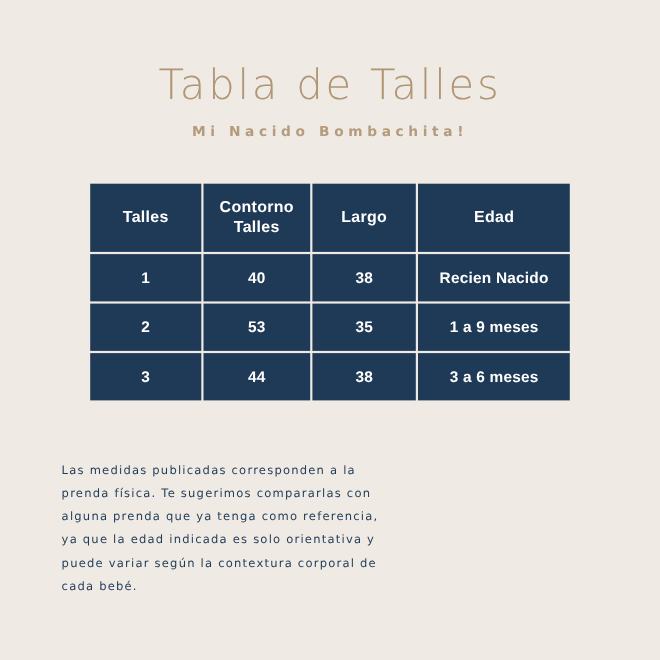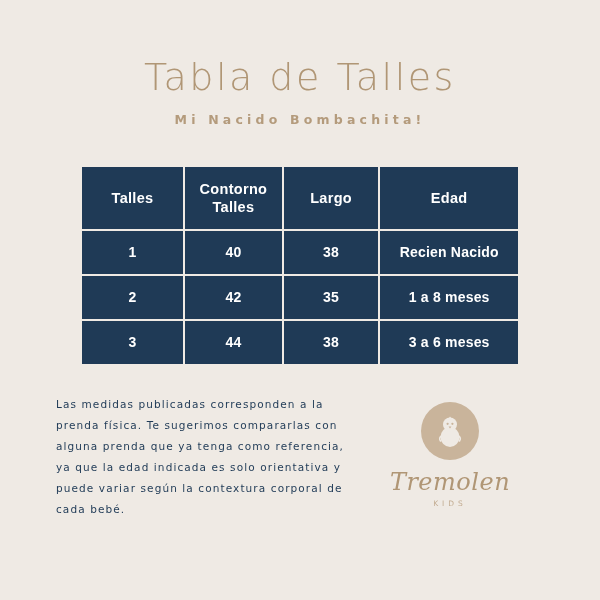--- a/index.html
+++ b/index.html
@@ -80,21 +80,21 @@
   }
   col.c1 { width: 23.5%; }
   col.c2 { width: 22.5%; }
   col.c3 { width: 22%; }
   col.c4 { width: 32%; }
 
   
   .footer {
     position: absolute;
     left: 0;
-    top: 394px;
+    top: 418px;
     width: 600px;
     display: flex;
     align-items: flex-start;
     padding: 0 56px;
     box-sizing: border-box;
   }
   .disclaimer {
     width: 300px;
     font-family: "DejaVu Sans", sans-serif;
     font-size: 10.5px;
@@ -179,49 +179,31 @@
       </thead>
       <tbody>
         <tr>
           <td class="col-talle">1</td>
           <td>40</td>
           <td>38</td>
           <td>Recien Nacido</td>
         </tr>
         <tr>
           <td class="col-talle">2</td>
-          <td>42</td>
+          <td>53</td>
           <td>35</td>
-          <td>1 a 8 meses</td>
+          <td>1 a 9 meses</td>
         </tr>
         <tr>
           <td class="col-talle">3</td>
           <td>44</td>
           <td>38</td>
           <td>3 a 6 meses</td>
         </tr>
       </tbody>
     </table>
   </div>
 
   <div class="footer">
     <div class="disclaimer">Las medidas publicadas corresponden a la prenda física. Te sugerimos compararlas con alguna prenda que ya tenga como referencia, ya que la edad indicada es solo orientativa y puede variar según la contextura corporal de cada bebé.</div>
-    <div class="brand">
-      <div class="brand-badge">
-        <span class="chick">
-          <svg width="30" height="36" viewBox="0 0 30 36" xmlns="http://www.w3.org/2000/svg">
-            <ellipse cx="15" cy="24" rx="9.5" ry="10" fill="#efeae4"></ellipse>
-            <circle cx="15" cy="11.5" r="7" fill="#efeae4"></circle>
-            <circle cx="12.6" cy="10.8" r="1.1" fill="#c9b49b"></circle>
-            <circle cx="17.4" cy="10.8" r="1.1" fill="#c9b49b"></circle>
-            <path d="M13.6 13.4 L16.4 13.4 L15 15.4 Z" fill="#c9b49b"></path>
-            <path d="M15 3.5 L16.4 5.4 L13.8 5.4 Z" fill="#efeae4"></path>
-            <path d="M6.5 23 q-3 2 -1 5" stroke="#efeae4" stroke-width="1.6" fill="none" stroke-linecap="round"></path>
-            <path d="M23.5 23 q3 2 1 5" stroke="#efeae4" stroke-width="1.6" fill="none" stroke-linecap="round"></path>
-          </svg>
-        </span>
-      </div>
-      <div class="brand-name">Tremolen</div>
-      <div class="brand-sub">KIDS</div>
-    </div>
   </div>
 
 </div>
 
 </body></html>

